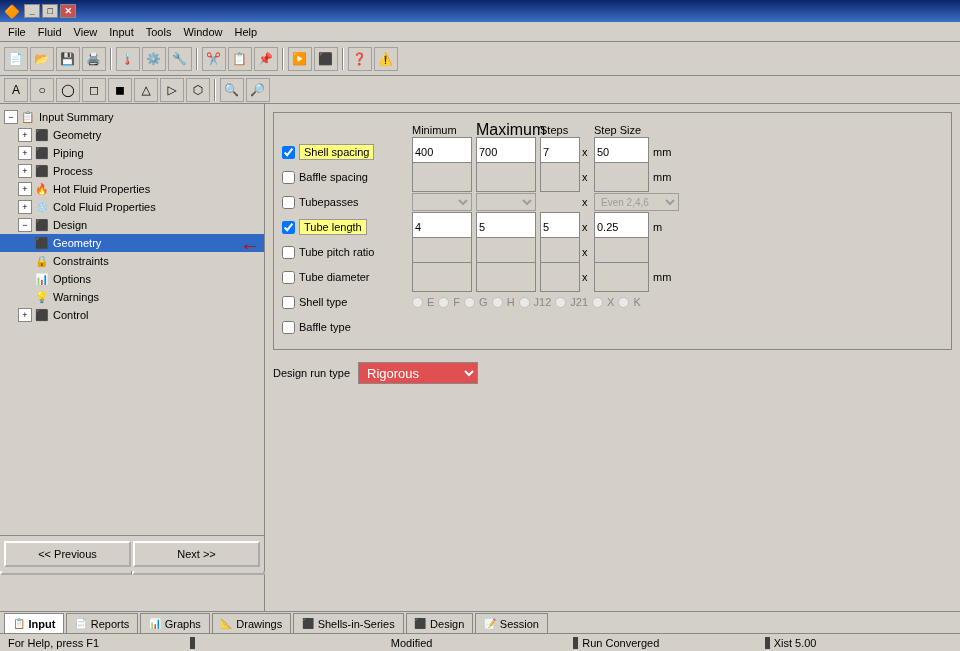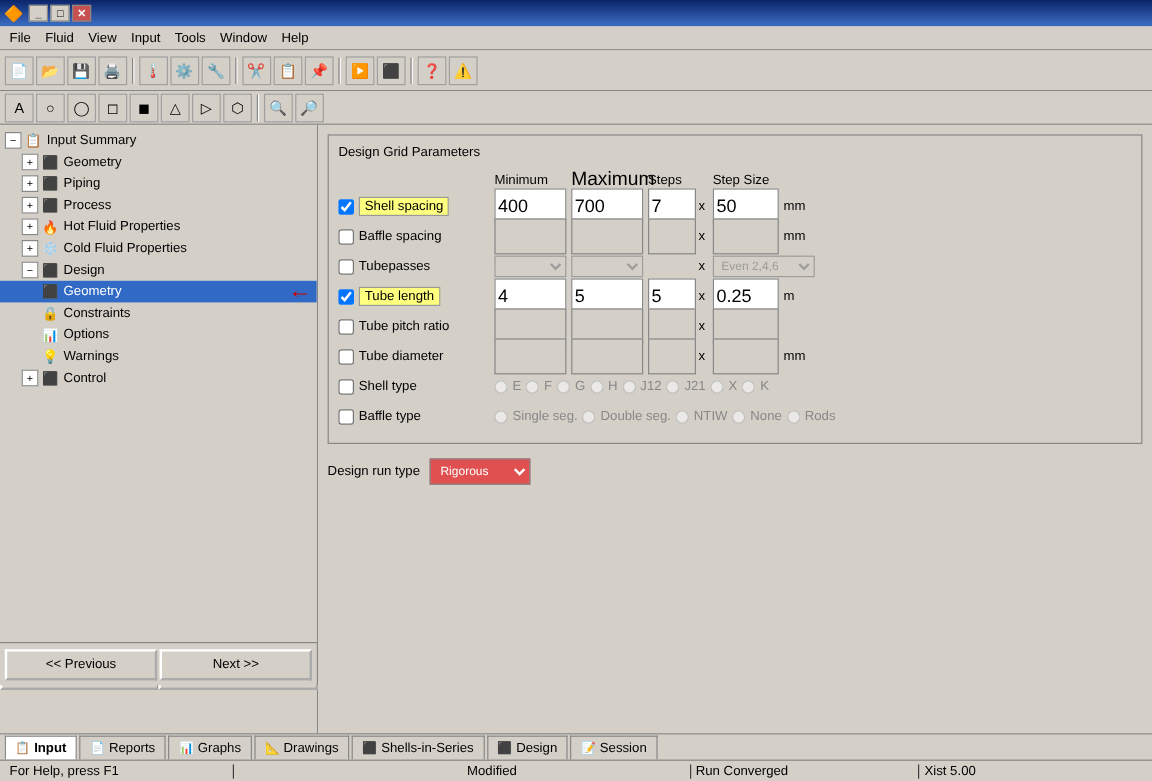--- a/index.html
+++ b/index.html
@@ -155,21 +155,21 @@
       font-size: 11px;
       font-weight: normal;
       margin-bottom: 8px;
       color: #000;
     }
     .grid-input {
       width: 52px;
       height: 30px;
       border: 1px solid #888;
       background: white;
-      font-size: 15px;
+      font-size: 11px;
       padding: 0 2px;
     }
     .grid-input.disabled {
       background: #d4d0c8;
       color: #888;
     }
 
     
     .radio-row { display: flex; align-items: center; gap: 4px; }
     .radio-option { display: flex; align-items: center; gap: 2px; font-size: 11px; color: #888; }
@@ -213,23 +213,23 @@
       align-items: center;
       margin-top: 12px;
       font-size: 11px;
       gap: 8px;
     }
     .design-run-select {
       background: #e05050;
       color: white;
       border: 1px solid #888;
       height: 22px;
-      font-size: 10px;
+      font-size: 13px;
       padding: 0 4px;
-      width: 84px;
+      width: 120px;
     }
 
     
     #nav-bar {
       height: 36px;
       background: #d4d0c8;
       border-top: 1px solid #888;
       display: flex;
       align-items: center;
       padding: 0 4px;
@@ -280,21 +280,21 @@
       border-top: 1px solid #888;
       display: flex;
       align-items: center;
       padding: 0 4px;
       font-size: 11px;
       flex-shrink: 0;
     }
     .status-section {
       flex: 1;
       padding: 0 4px;
-      border-right: 1px solid #404040;
+      border-right: 5px solid #404040;
     }
     .status-section:last-child { border-right: none; }
 
     
     .arrow-indicator {
       color: #cc0000;
       font-size: 18px;
       font-weight: bold;
     }
 
@@ -510,21 +510,20 @@
   </div>
       <div id="nav-bar" style="height: 36px; background: rgb(212, 208, 200); display: flex; align-items: center; padding: 0px 4px; border-top: 1px solid rgb(136, 136, 136); flex-shrink: 0;">
   <button class="nav-btn" style="margin-right:2px;">&lt;&lt; Previous</button>
   <button class="nav-btn">Next &gt;&gt;</button>
 </div>
     </div>
 
   <div id="content">
 
     <div class="panel">
-      <div class="panel-title">Design Grid Parameters</div>
 
       <div class="col-headers">
         <div class="ch-min">Minimum</div>
         <div class="ch-max">Maximum</div>
         <div class="ch-steps">Steps</div>
         <div class="ch-x"></div>
         <div class="ch-size">Step Size</div>
       </div>
 
       <div class="dgrid-row">
@@ -645,42 +644,20 @@
               <span>K</span>
             </label>
         </div>
       </div>
 
       <div class="dgrid-row" style="height:auto; min-height:22px;">
         <div class="dgrid-check-label" style="width:130px;">
           <input type="checkbox" style="">
           <span>Baffle type</span>
         </div>
-        <div class="radio-row">
-          <label class="radio-option">
-              <input type="radio" name="baffle-type" disabled="" style="">
-              <span>Single seg.</span>
-            </label>
-          <label class="radio-option">
-              <input type="radio" name="baffle-type" disabled="" style="">
-              <span>Double seg.</span>
-            </label>
-          <label class="radio-option">
-              <input type="radio" name="baffle-type" disabled="" style="">
-              <span>NTIW</span>
-            </label>
-          <label class="radio-option">
-              <input type="radio" name="baffle-type" disabled="" style="">
-              <span>None</span>
-            </label>
-          <label class="radio-option">
-              <input type="radio" name="baffle-type" disabled="" style="">
-              <span>Rods</span>
-            </label>
-        </div>
       </div>
 
     </div>
 
     <div class="design-run-row">
       <span>Design run type</span>
       <select class="design-run-select">
         <option>Rigorous</option>
         <option>Fast</option>
         <option>Custom</option>

